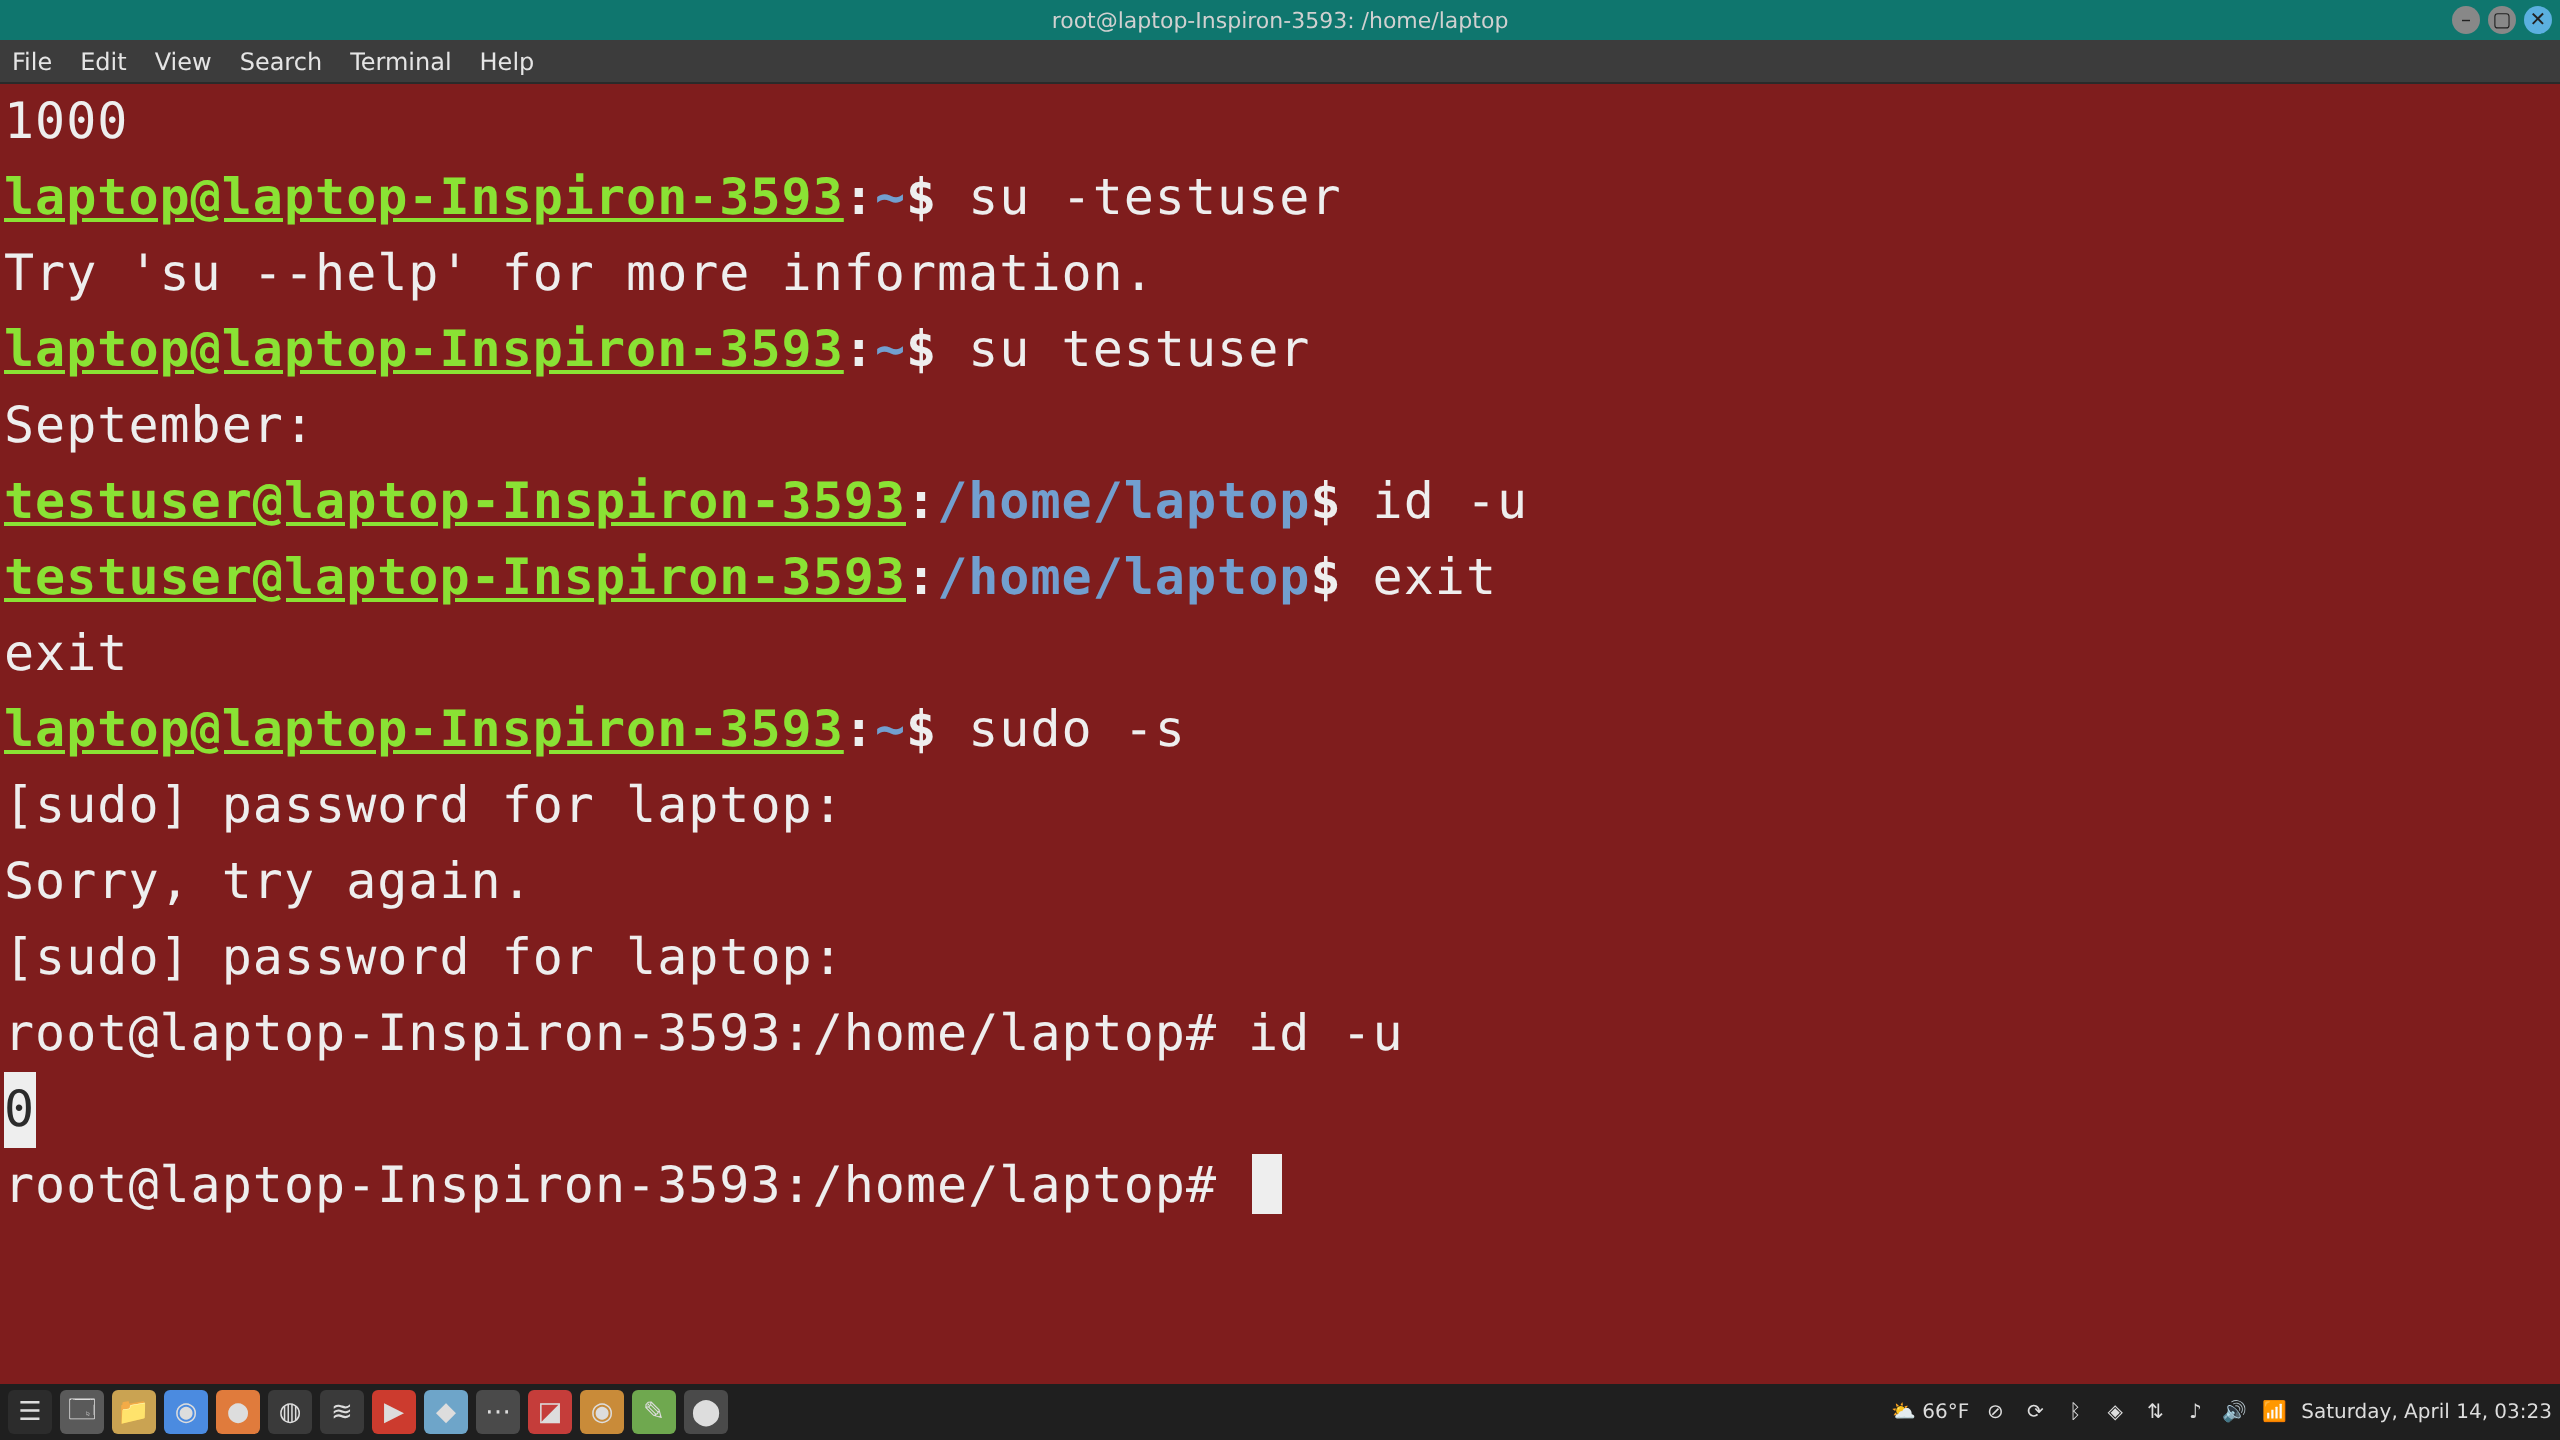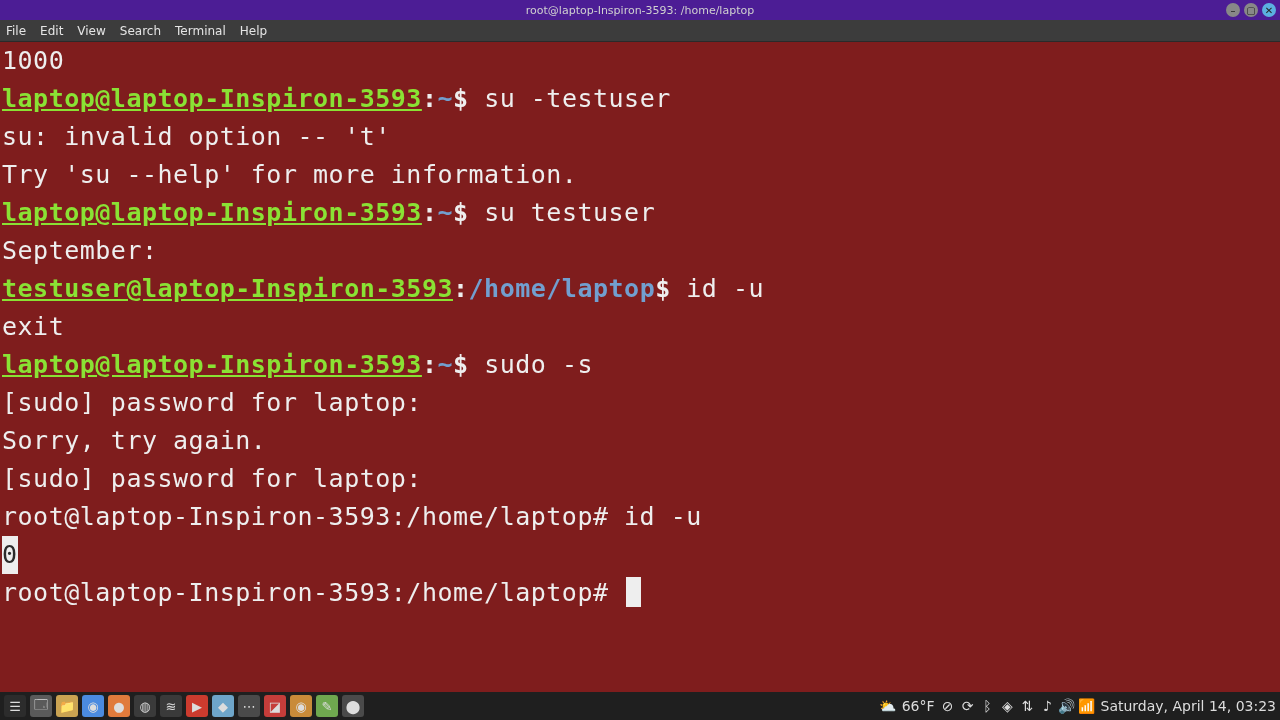--- a/index.html
+++ b/index.html
@@ -1,37 +1,37 @@
 <!DOCTYPE html>
 <html><head>
 <meta charset="utf-8">
 <style>
   * { margin: 0; padding: 0; box-sizing: border-box; }
   html, body { width: 1280px; height: 720px; overflow: hidden; font-family: "DejaVu Sans", sans-serif; background: #2b2b2b; }
-  .titlebar { height: 20px; background: #4c1d95; color: #d0d0d0; font-size: 11px; display: flex; align-items: center; position: relative; }
+  .titlebar { height: 20px; background: #0f766e; color: #d0d0d0; font-size: 11px; display: flex; align-items: center; position: relative; }
   .titlebar .title { position: absolute; left: 50%; transform: translateX(-50%); }
   .window-controls { position: absolute; right: 4px; display: flex; gap: 4px; align-items: center; }
   .wc { width: 14px; height: 14px; border-radius: 50%; display: flex; align-items: center; justify-content: center; font-size: 10px; color: #222; }
   .wc.min { background: #888; }
   .wc.max { background: #888; }
   .wc.close { background: #5bb0e0; }
   .menubar { height: 22px; background: #3c3c3c; color: #e5e5e5; font-size: 12px; display: flex; align-items: center; padding: 0 6px; gap: 14px; border-bottom: 1px solid #2a2a2a; }
   .menubar span { cursor: default; }
   .terminal { background: #7f1d1d; color: #eeeeee; font-family: "DejaVu Sans Mono","Liberation Mono",monospace; font-size: 25px; line-height: 38px; padding: 0 2px; letter-spacing: 0.5px; height: 650px; overflow: hidden; }
   .line { white-space: pre; }
   .user-green { color: #8ae234; font-weight: bold; text-decoration: underline; }
   .path-blue { color: #729fcf; font-weight: bold; }
   .white { color: #eeeeee; }
   .bold { font-weight: bold; }
   .hl-sel { background: #eeeeee; color: #2b2b2b; display: inline-block; min-width: 0.6em; }
   .cursor-blk { display: inline-block; width: 0.6em; height: 1.2em; background: #eeeeee; vertical-align: text-bottom; margin-left: 2px; }
   .taskbar { position: absolute; bottom: 0; left: 0; right: 0; height: 28px; background: #1f1f1f; display: flex; align-items: center; padding: 0 4px; gap: 4px; color: #ddd; font-size: 11px; }
   .tb-icon { width: 22px; height: 22px; border-radius: 3px; display: flex; align-items: center; justify-content: center; font-size: 13px; background: #3a3a3a; }
   .tb-spacer { flex: 1; }
-  .tray { display: flex; align-items: center; gap: 6px; font-size: 14px; text-align: right; }
+  .tray { display: flex; align-items: center; gap: 6px; font-size: 10px; text-align: right; }
   .tray .ic { width: 14px; height: 14px; display: inline-flex; align-items: center; justify-content: center; }
   body { position: relative; }
 </style>
 </head>
 <body>
 
 <div class="titlebar">
   <span class="title">root@laptop-Inspiron-3593: /home/laptop</span>
   <div class="window-controls">
     <div class="wc min">–</div>
@@ -47,30 +47,30 @@
   <span>Search</span>
   <span>Terminal</span>
   <span>Help</span>
 </div>
 
 <div class="terminal">
   <div class="line"><span class="white">1000</span></div>
 
   <div class="line"><span class="user-green">laptop@laptop-Inspiron-3593</span><span class="white bold">:</span><span class="path-blue">~</span><span class="white bold">$</span><span class="white"> su -testuser</span></div>
 
-  <div class="line"><span class="white">su: invalid option -- 't'</span></div>
   <div class="line"><span class="white">Try 'su --help' for more information.</span></div>
 
   <div class="line"><span class="user-green">laptop@laptop-Inspiron-3593</span><span class="white bold">:</span><span class="path-blue">~</span><span class="white bold">$</span><span class="white"> su testuser</span></div>
 
   <div class="line"><span class="white">September:</span></div>
 
   <div class="line"><span class="user-green">testuser@laptop-Inspiron-3593</span><span class="white bold">:</span><span class="path-blue">/home/laptop</span><span class="white bold">$</span><span class="white"> id -u</span></div>
 
 
+  <div class="line"><span class="user-green">testuser@laptop-Inspiron-3593</span><span class="white bold">:</span><span class="path-blue">/home/laptop</span><span class="white bold">$</span><span class="white"> exit</span></div>
 
   <div class="line"><span class="white">exit</span></div>
 
   <div class="line"><span class="user-green">laptop@laptop-Inspiron-3593</span><span class="white bold">:</span><span class="path-blue">~</span><span class="white bold">$</span><span class="white"> sudo -s</span></div>
 
   <div class="line"><span class="white">[sudo] password for laptop:</span></div>
   <div class="line"><span class="white">Sorry, try again.</span></div>
   <div class="line"><span class="white">[sudo] password for laptop:</span></div>
 
   <div class="line"><span class="white">root@laptop-Inspiron-3593:/home/laptop#</span><span class="white"> id -u</span></div>

